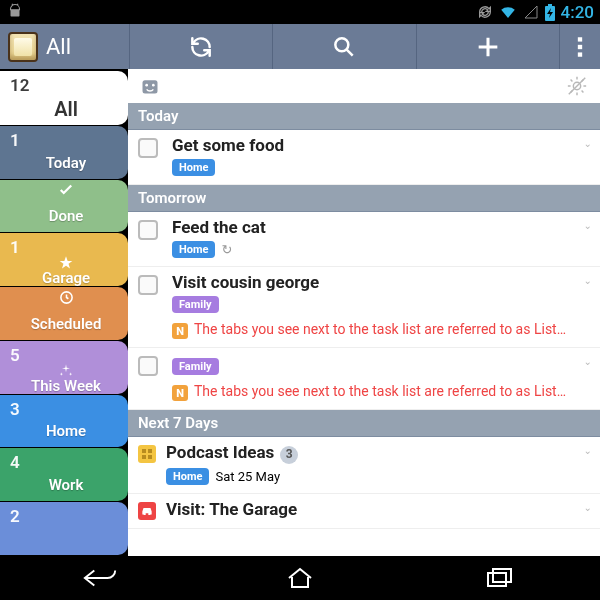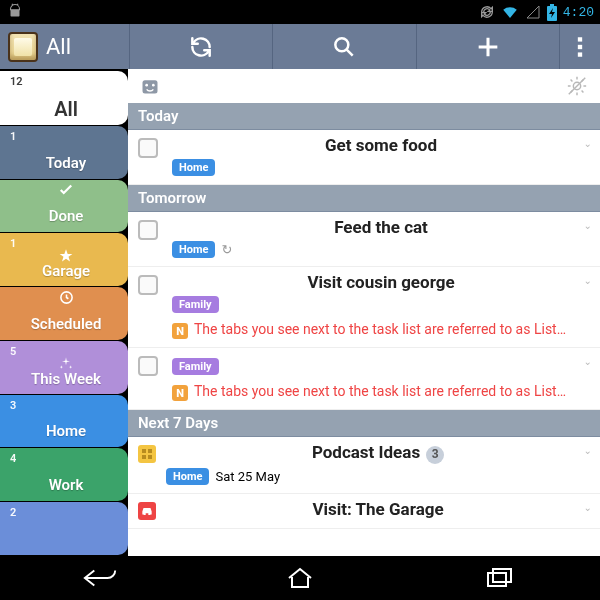--- a/index.html
+++ b/index.html
@@ -21,38 +21,38 @@
   .action-bar .actions { flex: 1; display: flex; }
   .action-bar .act { flex: 1; display: flex; align-items: center; justify-content: center; height: 45px; border-right: 1px solid #556580; cursor: pointer; }
   .action-bar .act:last-child { border-right: none; flex: 0 0 40px; }
 
   
   .main { flex: 1; display: flex; overflow: hidden; }
 
   
   .sidebar { width: 128px; background: #000; padding-top: 2px; display: flex; flex-direction: column; gap: 0; }
   .tab { position: relative; height: 55px; border-radius: 0 10px 10px 0; margin-bottom: 1px; padding: 4px 6px 2px 10px; color: #fff; font-size: 13px; font-weight: 600; display: flex; flex-direction: column; justify-content: flex-start; cursor: pointer; overflow:hidden;}
-  .tab .count { font-size: 11px; opacity: .95; margin-bottom: 1px;}
+  .tab .count { font-size: 17px; opacity: .95; margin-bottom: 1px;}
   .tab .icon-row { display:flex; align-items:center; justify-content:center; height:14px; margin-top:-2px;}
   .tab .label { text-align: center; font-size: 15px; font-weight: 600; line-height:16px; margin-top:auto; margin-bottom:6px; text-shadow: 0 1px 1px rgba(0,0,0,.25);}
   .tab.active { background: #fff; height: 56px; border-top-right-radius: 10px; border-bottom-right-radius: 10px; }
   .tab.active .label { color:#333; text-shadow:none; font-size:20px; font-weight:600; }
   .tab.active .count { color:#333; }
 
   
   .content { flex: 1; background: #fff; display: flex; flex-direction: column; overflow:hidden; }
   .content-head { height: 34px; display: flex; align-items: center; padding: 0 12px; color: #888; }
   .content-head .spacer { flex: 1; }
 
   .section-hdr { background: #95a2b1; color: #fff; font-size: 15px; font-weight: 600; padding: 4px 10px; border-bottom:1px solid #7d8ca0;}
   .list { flex: 1; overflow: hidden; }
 
   .task { display: flex; padding: 6px 10px 8px 10px; border-bottom: 1px solid #eee; position:relative;}
   .task .chk { width: 20px; height: 20px; border: 2px solid #bbb; border-radius: 4px; margin-right: 14px; flex: 0 0 20px; margin-top:2px; background:#fafafa;}
-  .task .body { flex: 1; min-width: 0; text-align: center; }
+  .task .body { flex: 1; min-width: 0; }
   .task .title { font-size: 17px; font-weight: 700; color: #222; line-height: 19px; }
   .task .meta { margin-top: 4px; display: flex; align-items: center; gap: 6px; flex-wrap: wrap;}
   .badge { font-size: 11px; font-weight: 700; color: #fff; padding: 2px 7px 2px 7px; border-radius: 4px; }
   .badge.home { background: #3b8fe3; }
   .badge.family { background: #a67ce0; }
   .note-row { display: flex; gap: 6px; margin-top: 2px; align-items:flex-start; width:100%;}
   .note-icon { width: 16px; height: 16px; background: #f2a23c; border-radius: 3px; color: #fff; font-size: 11px; font-weight: 800; display: flex; align-items: center; justify-content: center; flex:0 0 16px; margin-top:2px;}
   .note-text { color: #ef4444; font-size: 14px; line-height: 16px; }
   .sub-date { color:#000000; font-size:13px; }
   .list-icon { width:18px; height:18px; border-radius:3px; background:#f4c542; display:flex; align-items:center; justify-content:center; flex:0 0 18px; margin-right:10px; margin-top:2px;}
@@ -86,21 +86,21 @@
         <path d="M12 18l-9-11a14 14 0 0 1 18 0z"></path>
       </svg>
     <svg width="16" height="16" viewBox="0 0 24 24" fill="none" stroke="#888" stroke-width="1.5">
         <path d="M3 21L21 3v18H3z"></path>
       </svg>
     <svg width="10" height="17" viewBox="0 0 10 17" fill="#33b5e5">
         <rect x="0" y="2" width="10" height="15" rx="1"></rect>
         <rect x="3" y="0" width="4" height="2"></rect>
         <path d="M6 4l-4 6h3l-1 4 4-6H5z" fill="#000"></path>
       </svg>
-    <span style="font-size:13px;font-family:Liberation Mono, monospace;">4:20</span>
+    <span style="font-size:17px;">4:20</span>
   </div>
 </div>
 
 <div class="action-bar">
   <div class="app-block">
     <div class="app-icon"></div>
     <div class="app-title">All</div>
   </div>
   <div class="actions">
     <div class="act">

